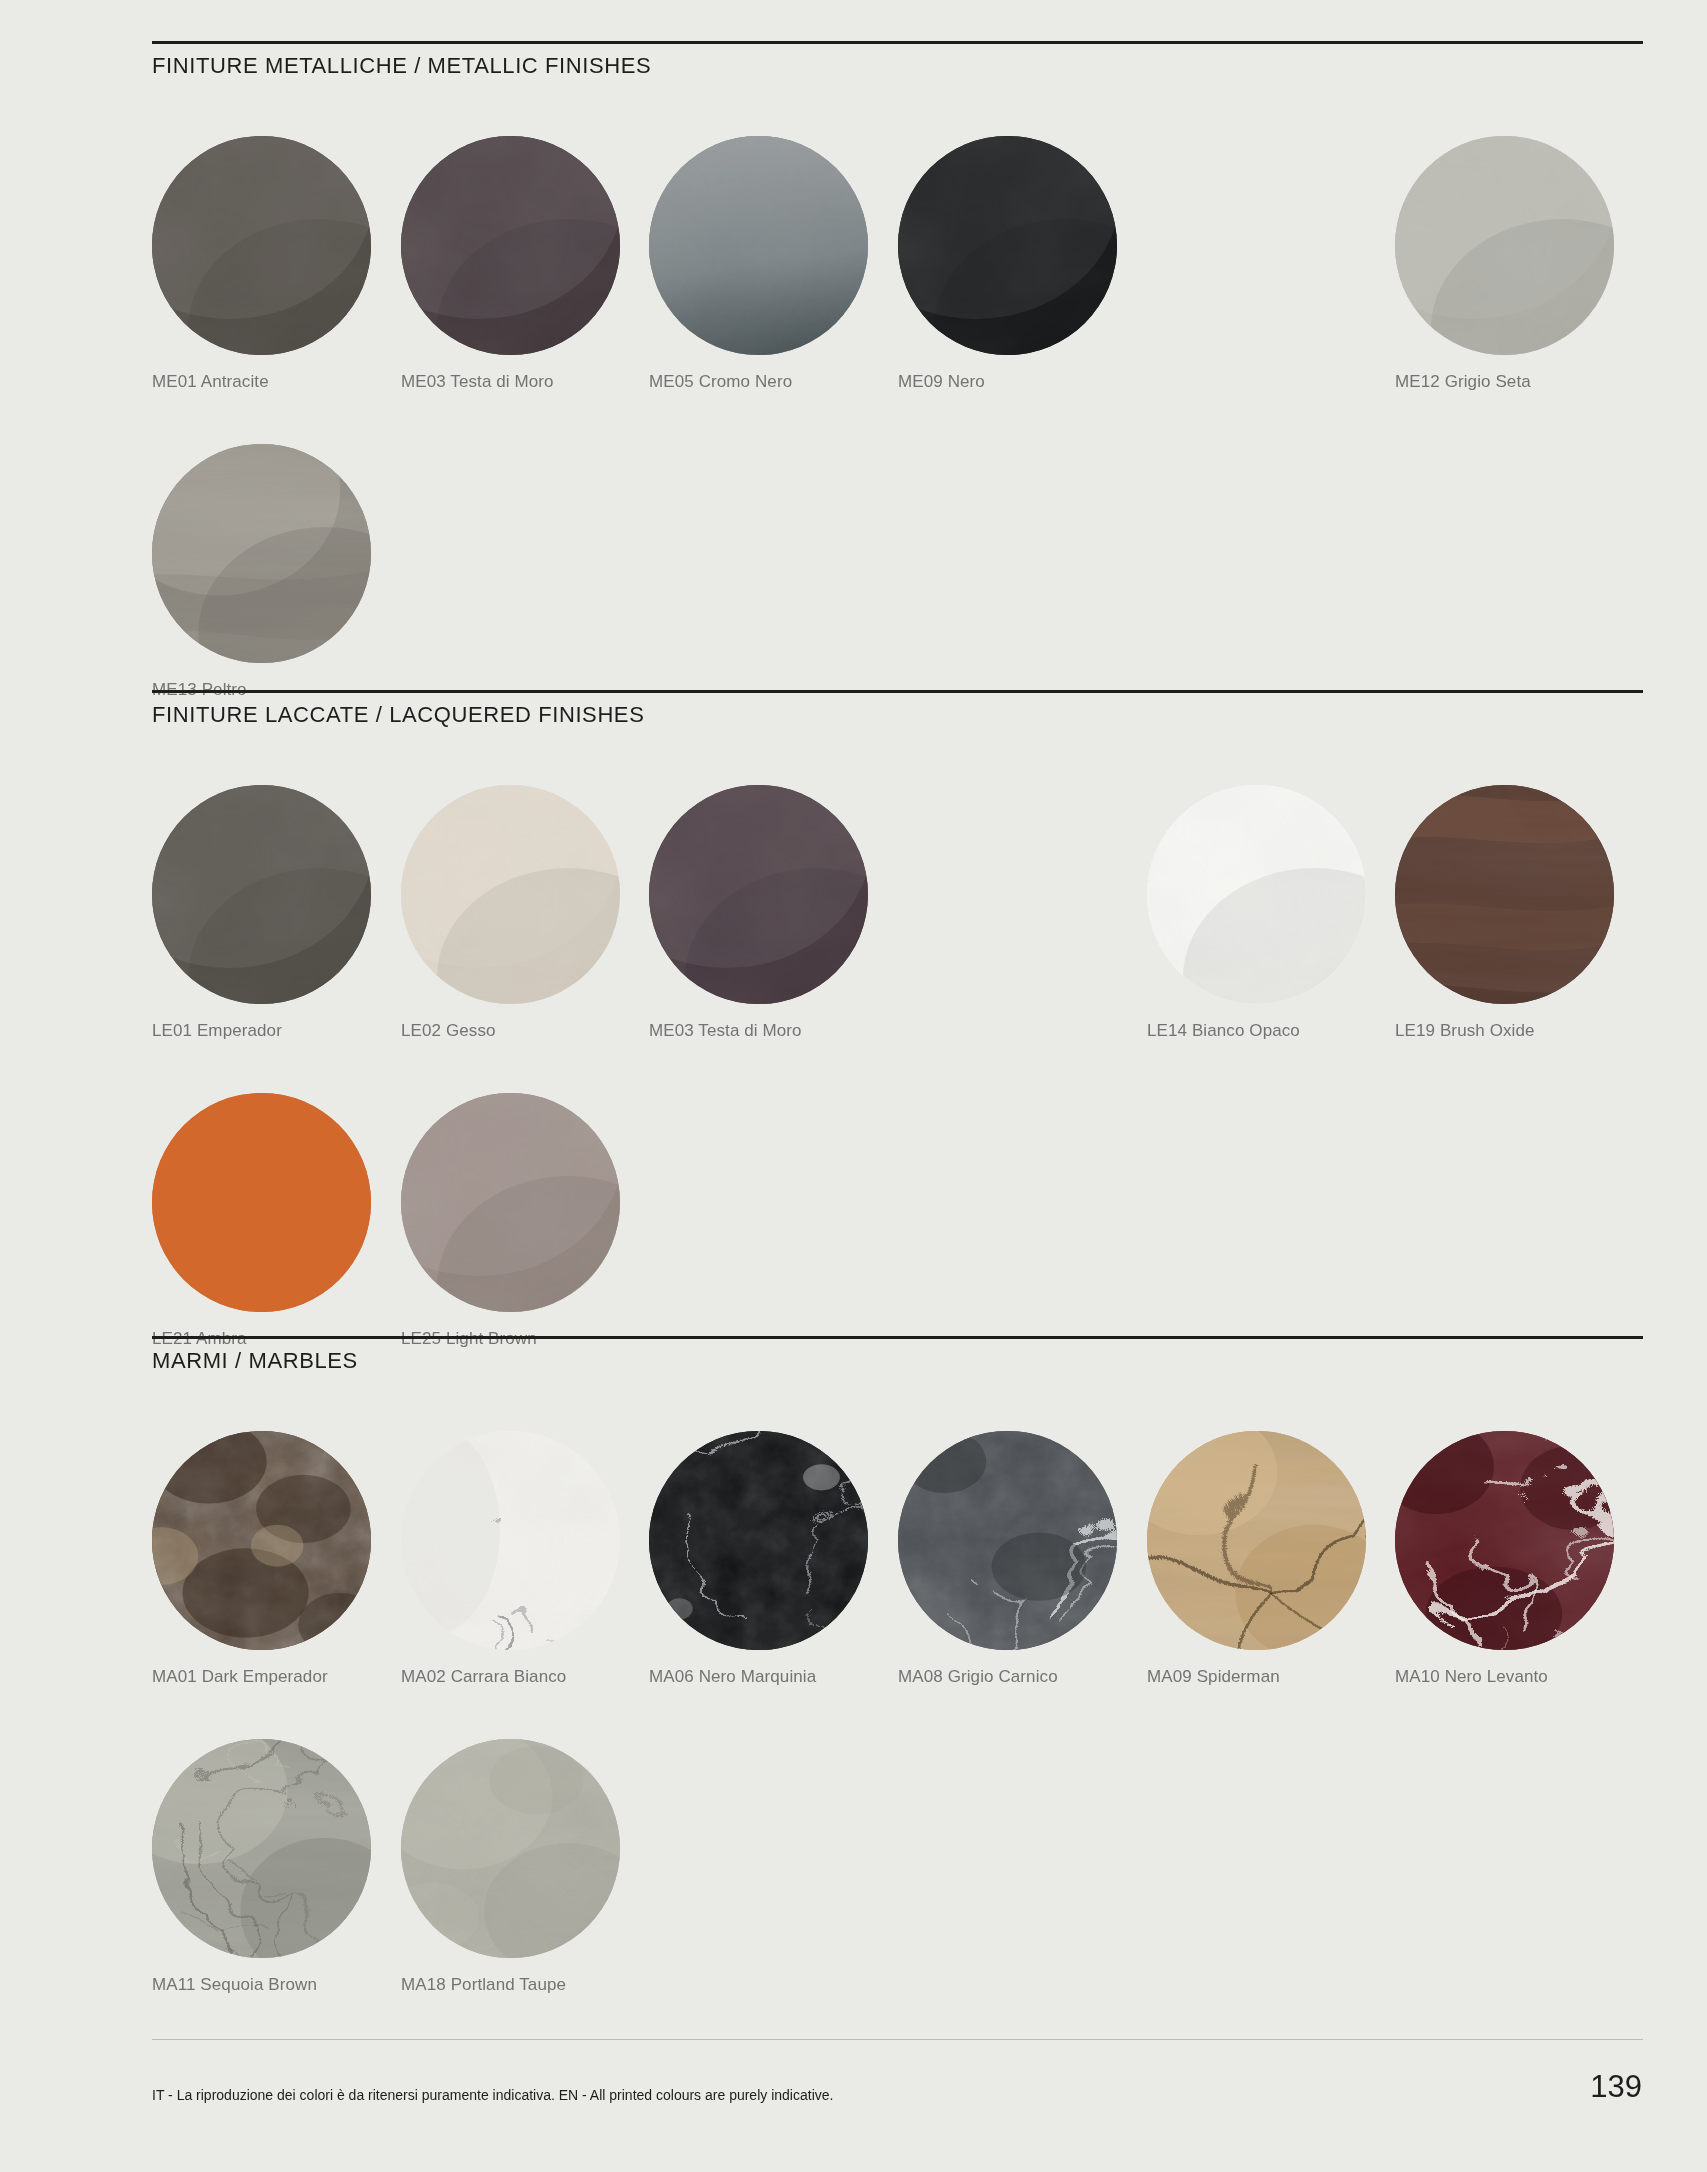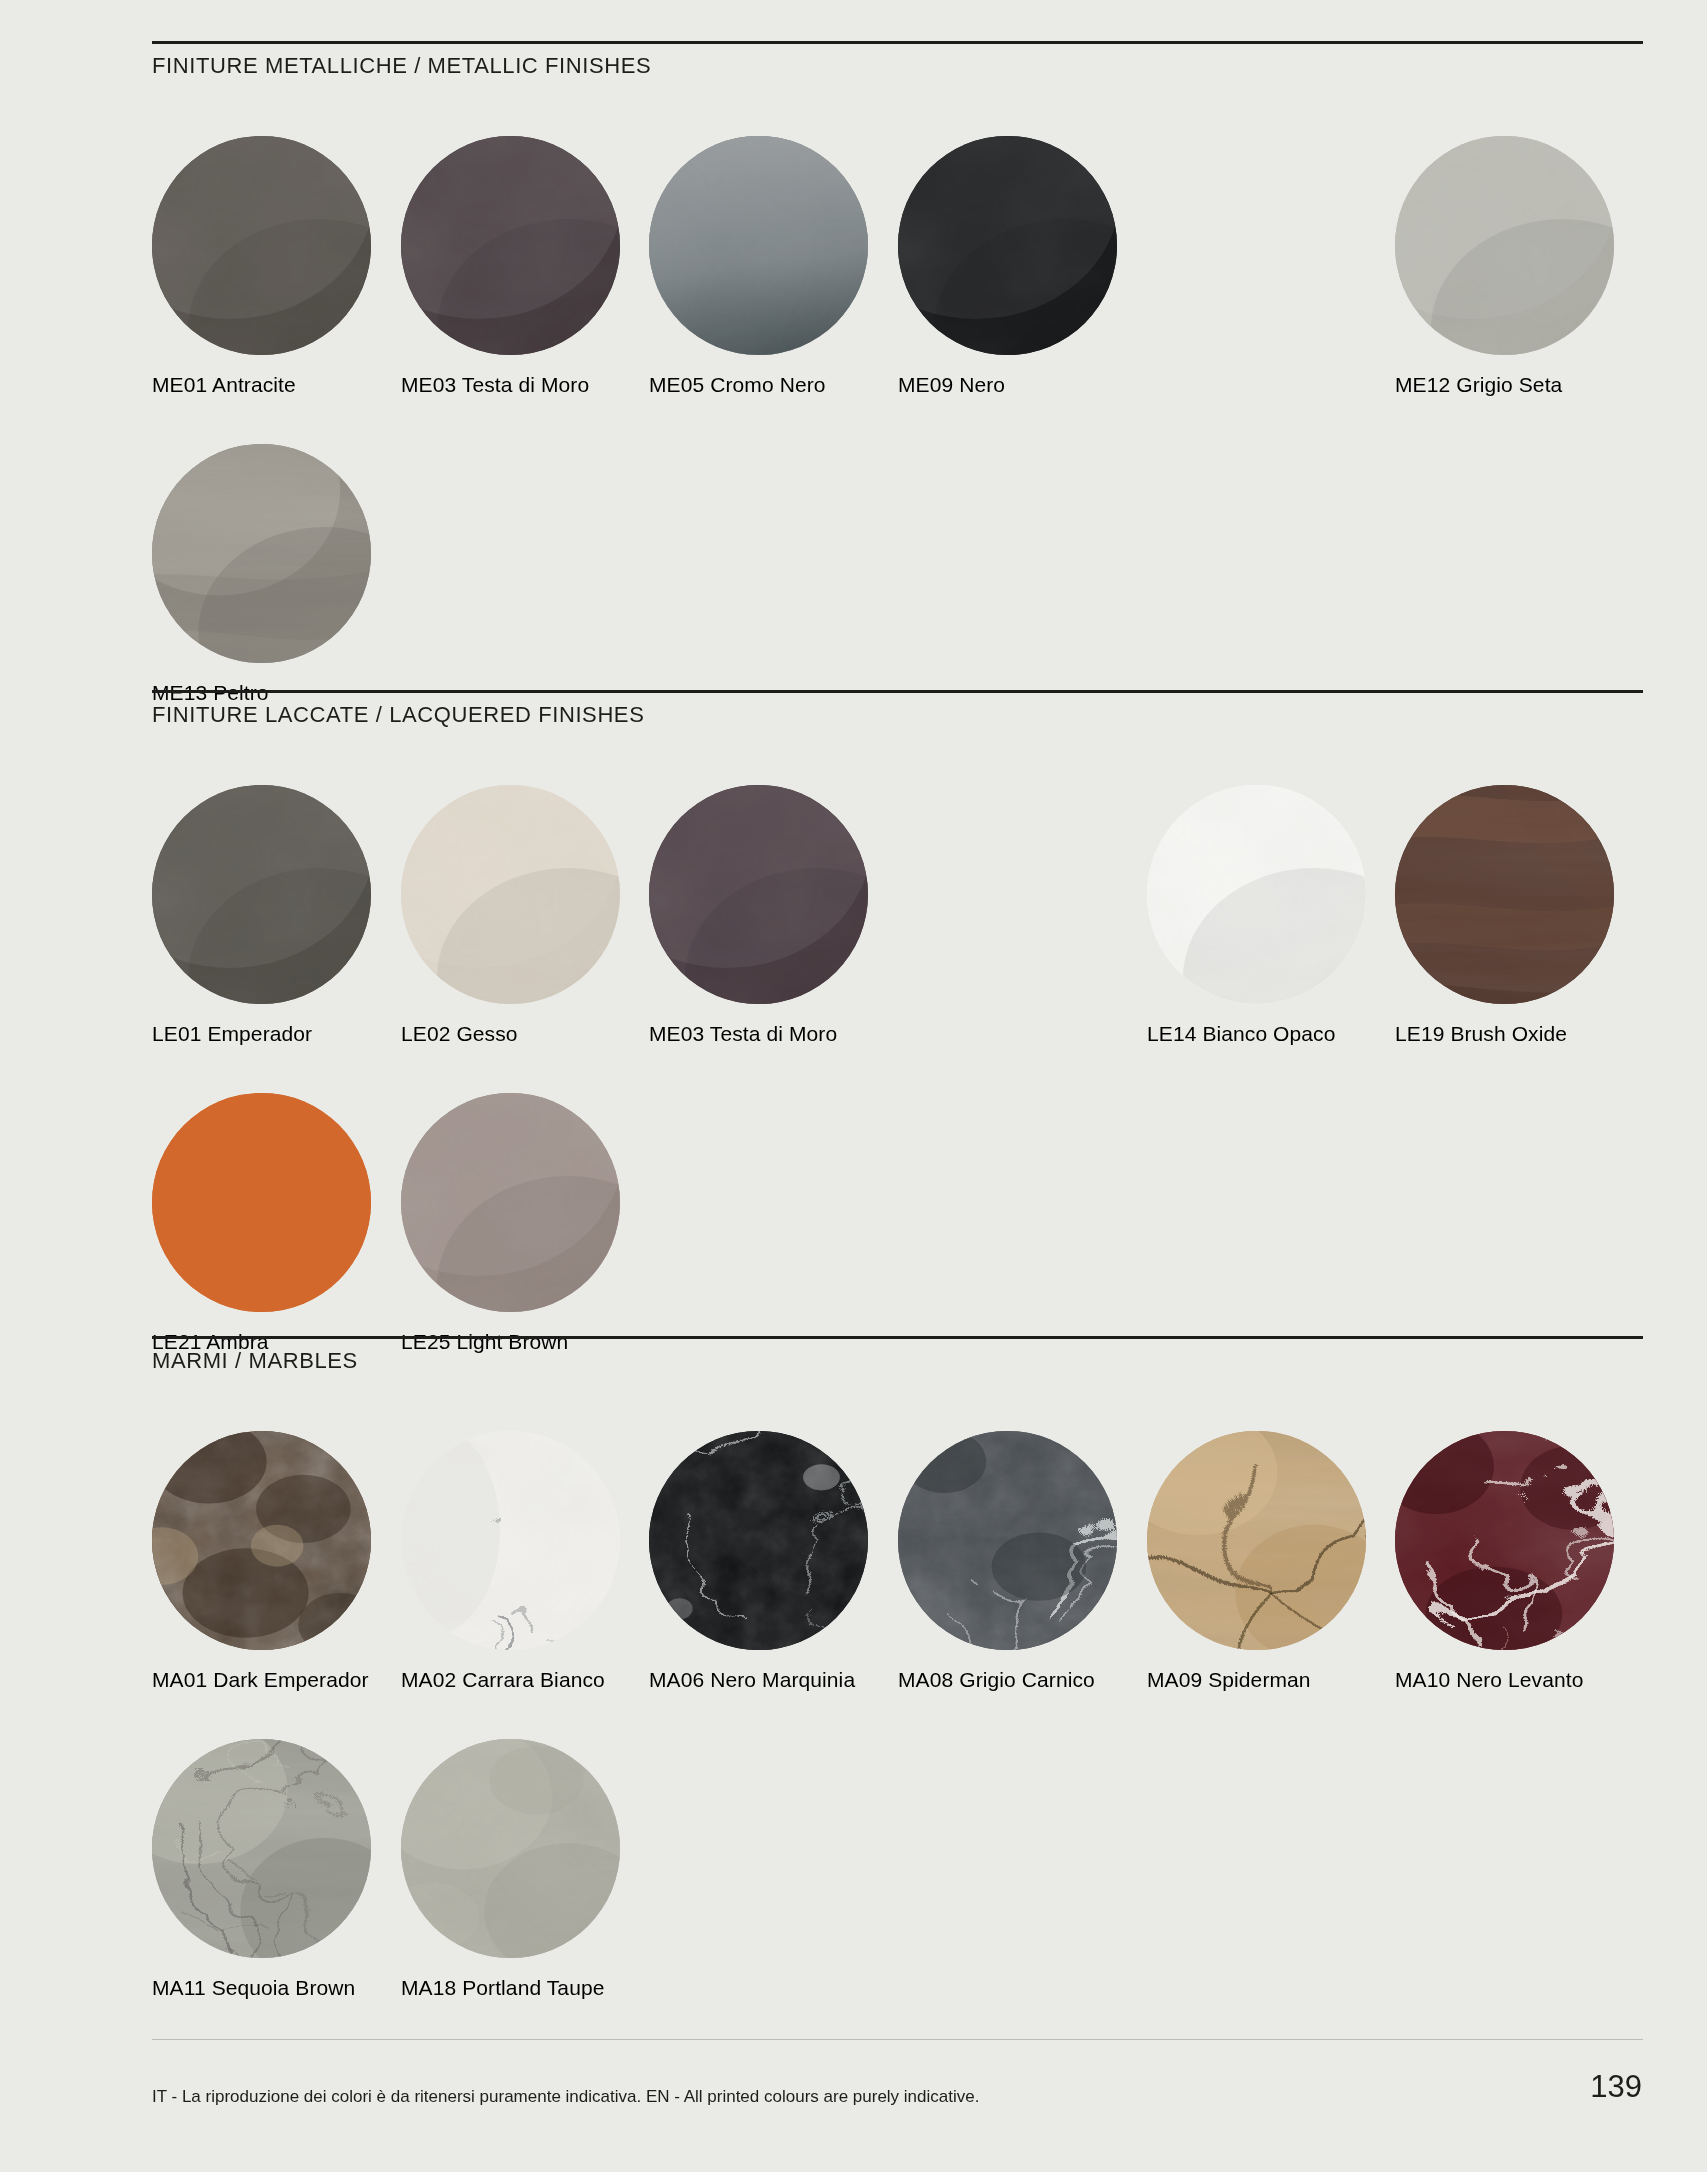--- a/index.html
+++ b/index.html
@@ -61,41 +61,41 @@
     background: #999;
   }
   .swatch .tex {
     position: absolute;
     inset: -10%;
     width: 120%;
     height: 120%;
   }
   .caption {
     margin-top: 18px;
-    font-size: 21px;
+    font-size: 17px;
     line-height: 1.1;
     letter-spacing: 0.1px;
-    color: #000000;
+    color: #737373;
     white-space: nowrap;
   }
 
   
   .footer-rule {
     position: absolute;
     left: 152px;
     top: 2039px;
     width: 1491px;
     height: 1.4px;
     background: #bcbcb6;
   }
   .footer-note {
     position: absolute;
     left: 152px;
     top: 2087px;
-    font-size: 17px;
+    font-size: 14px;
     color: #1d1d1b;
     white-space: nowrap;
     text-align: right;
   }
   .page-number {
     position: absolute;
     right: 65px;
     top: 2069px;
     font-size: 31px;
     color: #1d1d1b;

